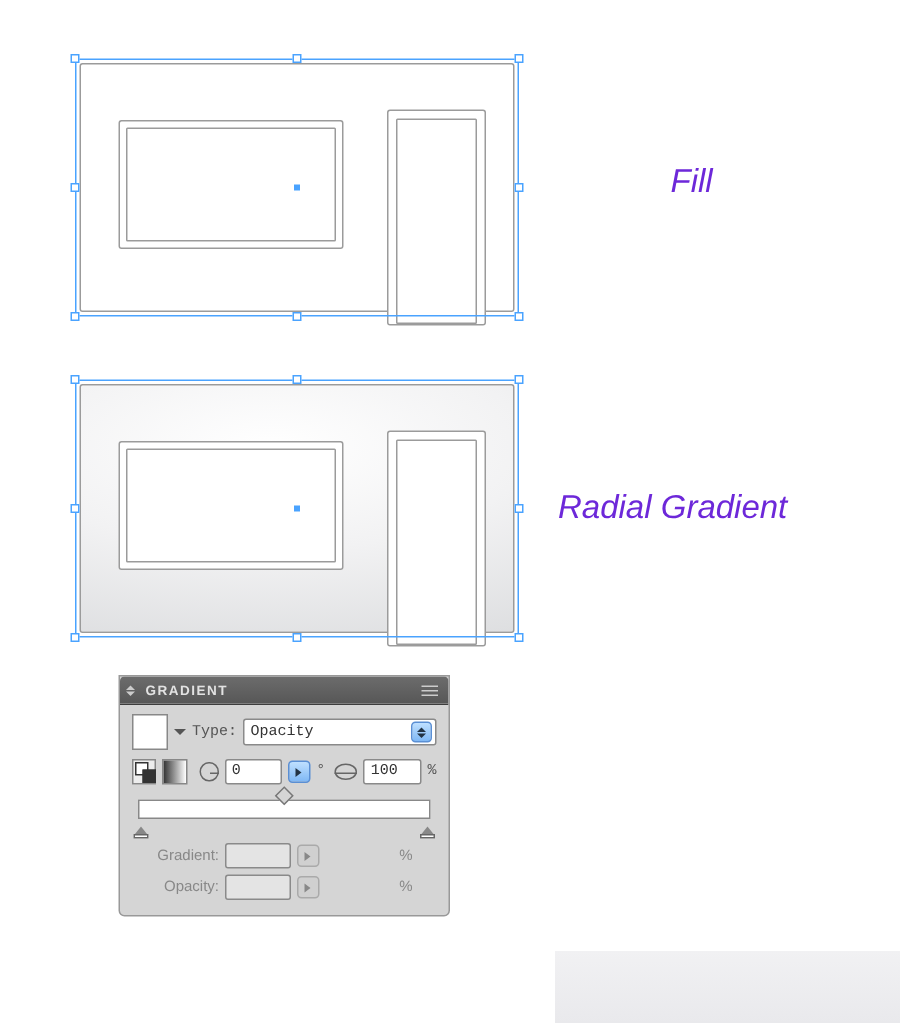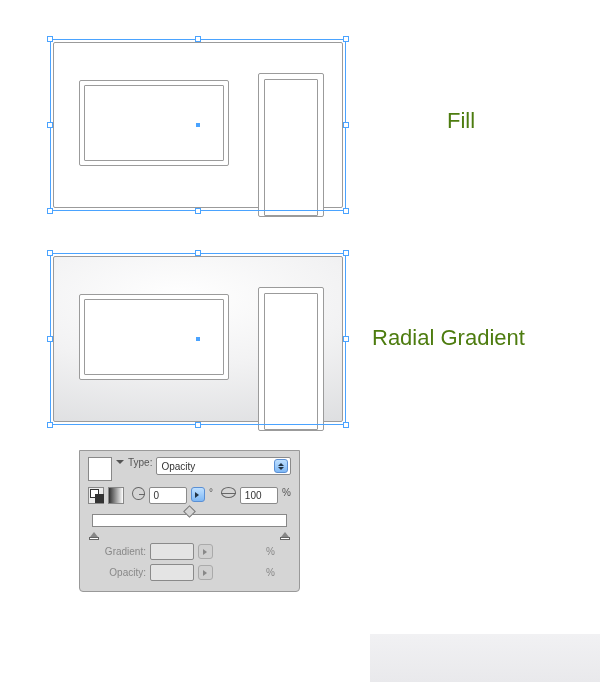--- a/index.html
+++ b/index.html
@@ -7,21 +7,21 @@
     background: #ffffff;
     width: 600px;
     height: 685px;
     font-family: "Helvetica Neue", Arial, sans-serif;
     position: relative;
   }
   .handle { position: absolute; width: 6px; height: 6px; background: #fff; border: 1px solid #4aa3ff; margin: -3px 0 0 -3px; pointer-events: none; }
   .sel { position: absolute; border: 1px solid #4aa3ff; pointer-events: none; }
   .center-dot { position: absolute; width: 4px; height: 4px; background: #4aa3ff; margin: -1px 0 0 -1px; }
 
-  .annot { position: absolute; color: #4d7c0f; font-family: "Trebuchet MS", sans-serif; font-size: 22px; }
+  .annot { position: absolute; color: #6d28d9; font-family: "Trebuchet MS", sans-serif; font-size: 22px; font-style: italic; }
 
   
   .stage { position: absolute; }
   .building1 { left: 53px; top: 42px; width: 290px; height: 166px; }
   .outer1 { position: absolute; inset: 0; background: #fff; border: 1px solid #9b9b9b; border-radius: 2px; }
   .window-frame { position: absolute; left: 26px; top: 38px; width: 150px; height: 86px; border: 1px solid #9b9b9b; background: #fff; border-radius: 2px; }
   .window-inner { position: absolute; inset: 4px; border: 1px solid #9b9b9b; background: #fff; border-radius: 1px; }
   .door-frame { position: absolute; left: 205px; top: 31px; width: 66px; height: 144px; border: 1px solid #9b9b9b; background: #fff; border-radius: 2px; }
   .door-inner { position: absolute; left: 5px; top: 5px; right: 5px; bottom: 0; border: 1px solid #9b9b9b; background: #fff; border-radius: 1px; }
 
@@ -44,21 +44,21 @@
   }
   .collapse-arrows { width: 10px; height: 14px; display: flex; flex-direction: column; justify-content: center; gap: 1px; }
   .collapse-arrows div { width: 0; height: 0; border: 3px solid transparent; }
   .collapse-arrows .up { border-bottom-color: #ccc; }
   .collapse-arrows .down { border-top-color: #ccc; }
   .panel-title { color: #e2e2e2; font-weight: bold; font-size: 9px; letter-spacing: 1px; margin-left: 3px; flex: 1; }
   .panel-menu { width: 18px; height: 14px; display: flex; flex-direction: column; justify-content: center; gap: 2px; align-items: center; }
   .panel-menu div { width: 11px; height: 1px; background: #ccc; }
 
   .panel-body { padding: 6px 8px; }
-  .row { display: flex; align-items: flex-start; margin-bottom: 6px; gap: 4px; }
+  .row { display: flex; align-items: center; margin-bottom: 6px; gap: 4px; font-family: Liberation Mono, monospace; }
   .grad-preview {
     width: 24px; height: 24px; border: 1px solid #888; background: #fff;
   }
   .mini-tri { width: 0; height: 0; border: 4px solid transparent; border-top-color: #555; margin-top: 3px; }
   .type-select {
     flex: 1; height: 18px; background: #fff; border: 1px solid #8a8a8a;
     display: flex; align-items: center; padding: 0 4px; font-size: 10px; position: relative; border-radius: 2px;
   }
   .type-caret { position: absolute; right: 2px; top: 1px; width: 14px; height: 14px;
     background: linear-gradient(#bfe0ff,#7fb8f5); border: 1px solid #5a8fd4; border-radius: 3px;
@@ -151,20 +151,32 @@
   <div class="handle" style="left:293px;top:-3px;"></div>
   <div class="handle" style="left:-3px;top:50%;"></div>
   <div class="handle" style="left:293px;top:50%;"></div>
   <div class="handle" style="left:-3px;top:169px;"></div>
   <div class="handle" style="left:50%;top:169px;"></div>
   <div class="handle" style="left:293px;top:169px;"></div>
   <div class="center-dot" style="left:144px; top:82px;"></div>
 </div>
 
 <div class="panel">
+  <div class="panel-header">
+    <div class="collapse-arrows">
+      <div class="up"></div>
+        <div class="down"></div>
+    </div>
+    <div class="panel-title">GRADIENT</div>
+    <div class="panel-menu">
+      <div></div>
+        <div></div>
+        <div></div>
+    </div>
+  </div>
   <div class="panel-body">
 
     <div class="row">
       <div class="grad-preview"></div>
       <div class="mini-tri"></div>
       <span class="label">Type:</span>
       <div class="type-select">
         <span>Opacity</span>
         <div class="type-caret">
           <div class="c cu"></div>

